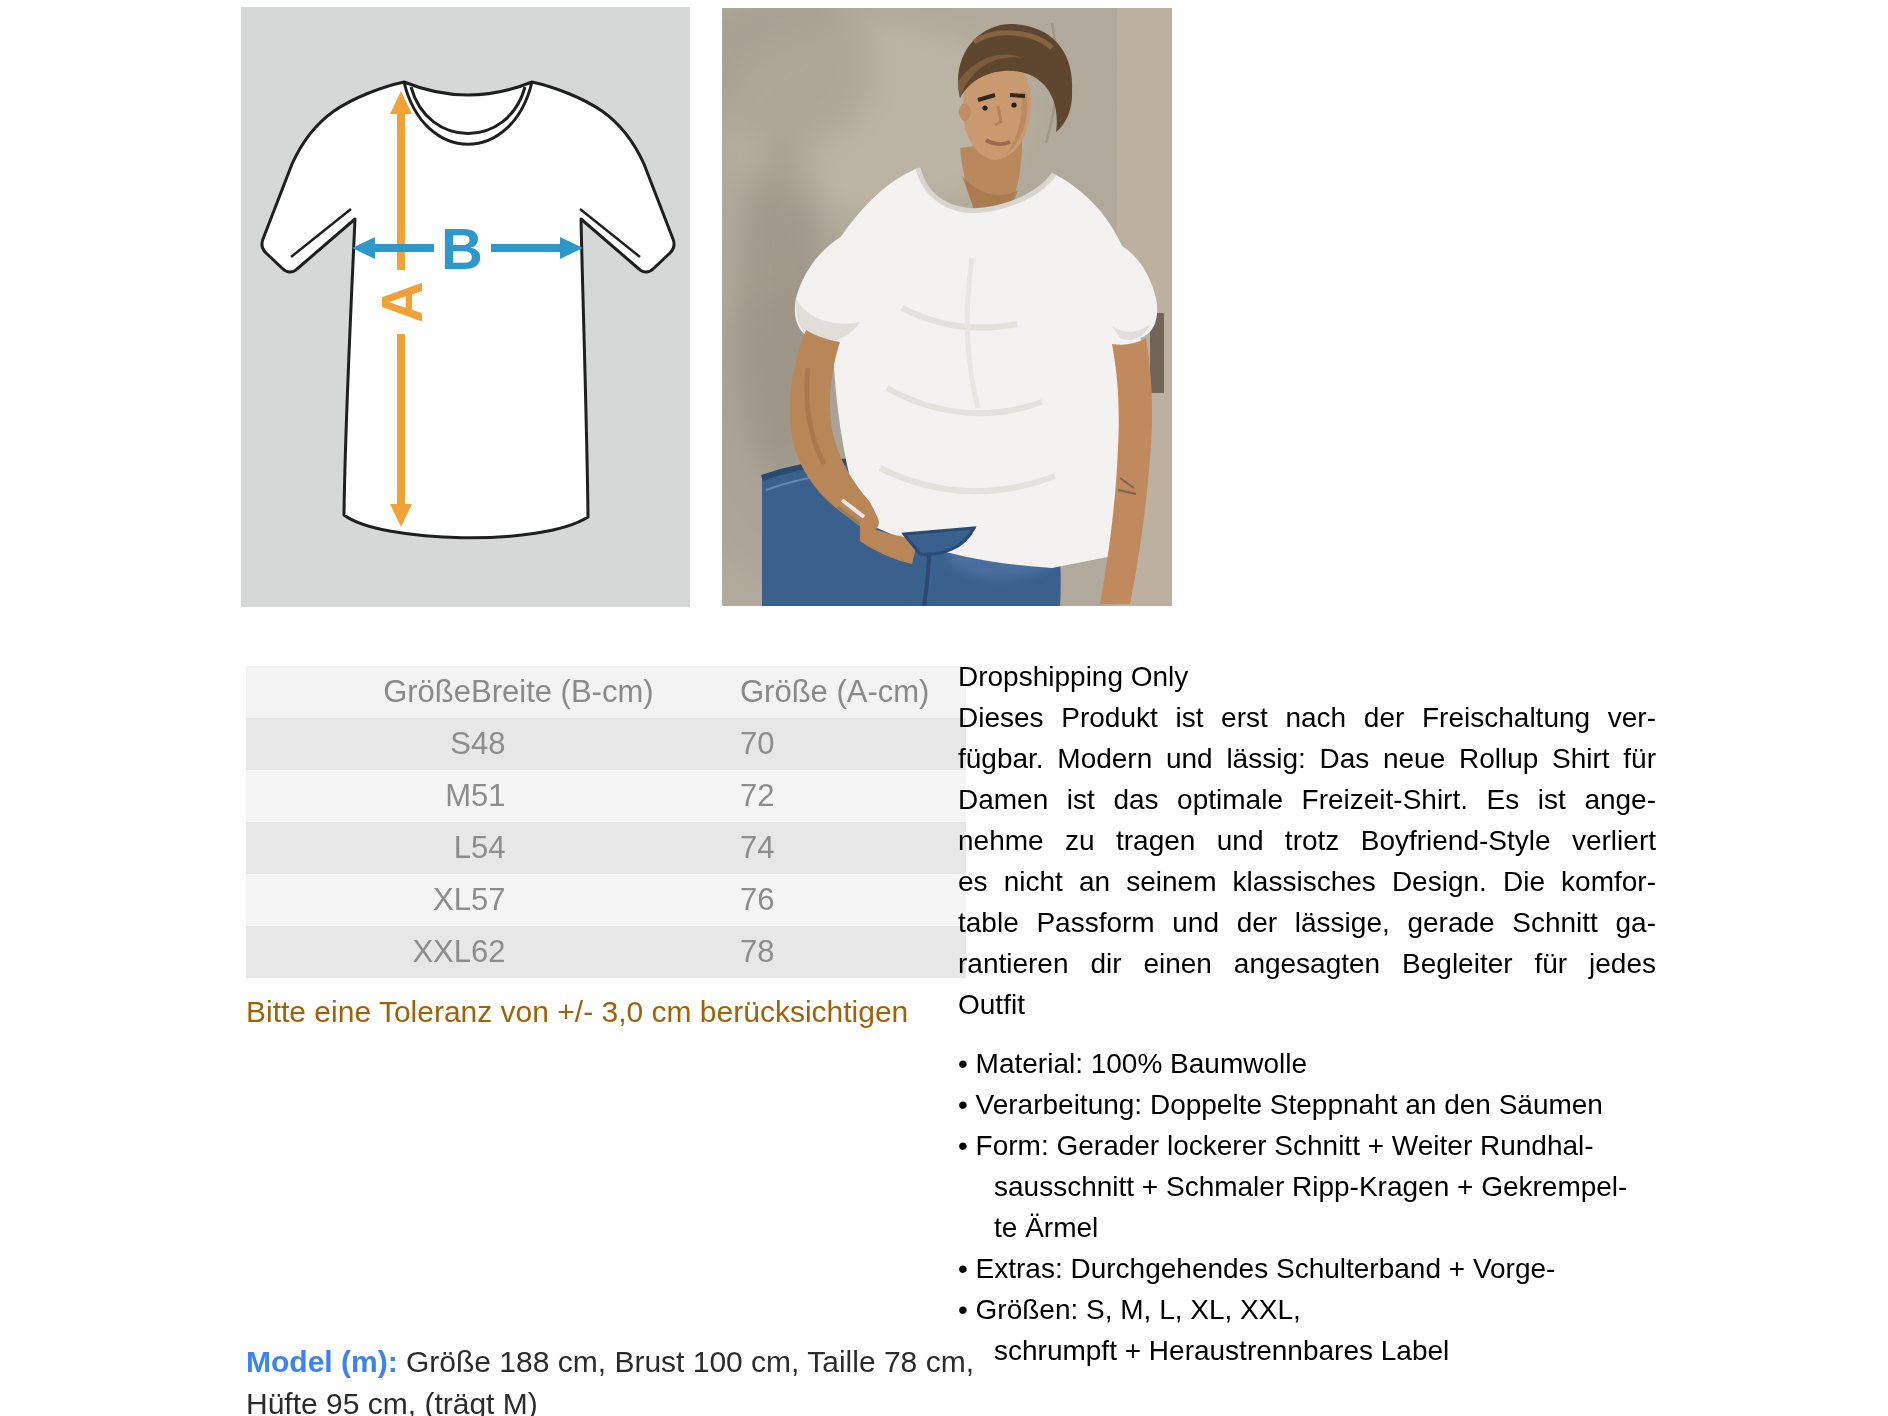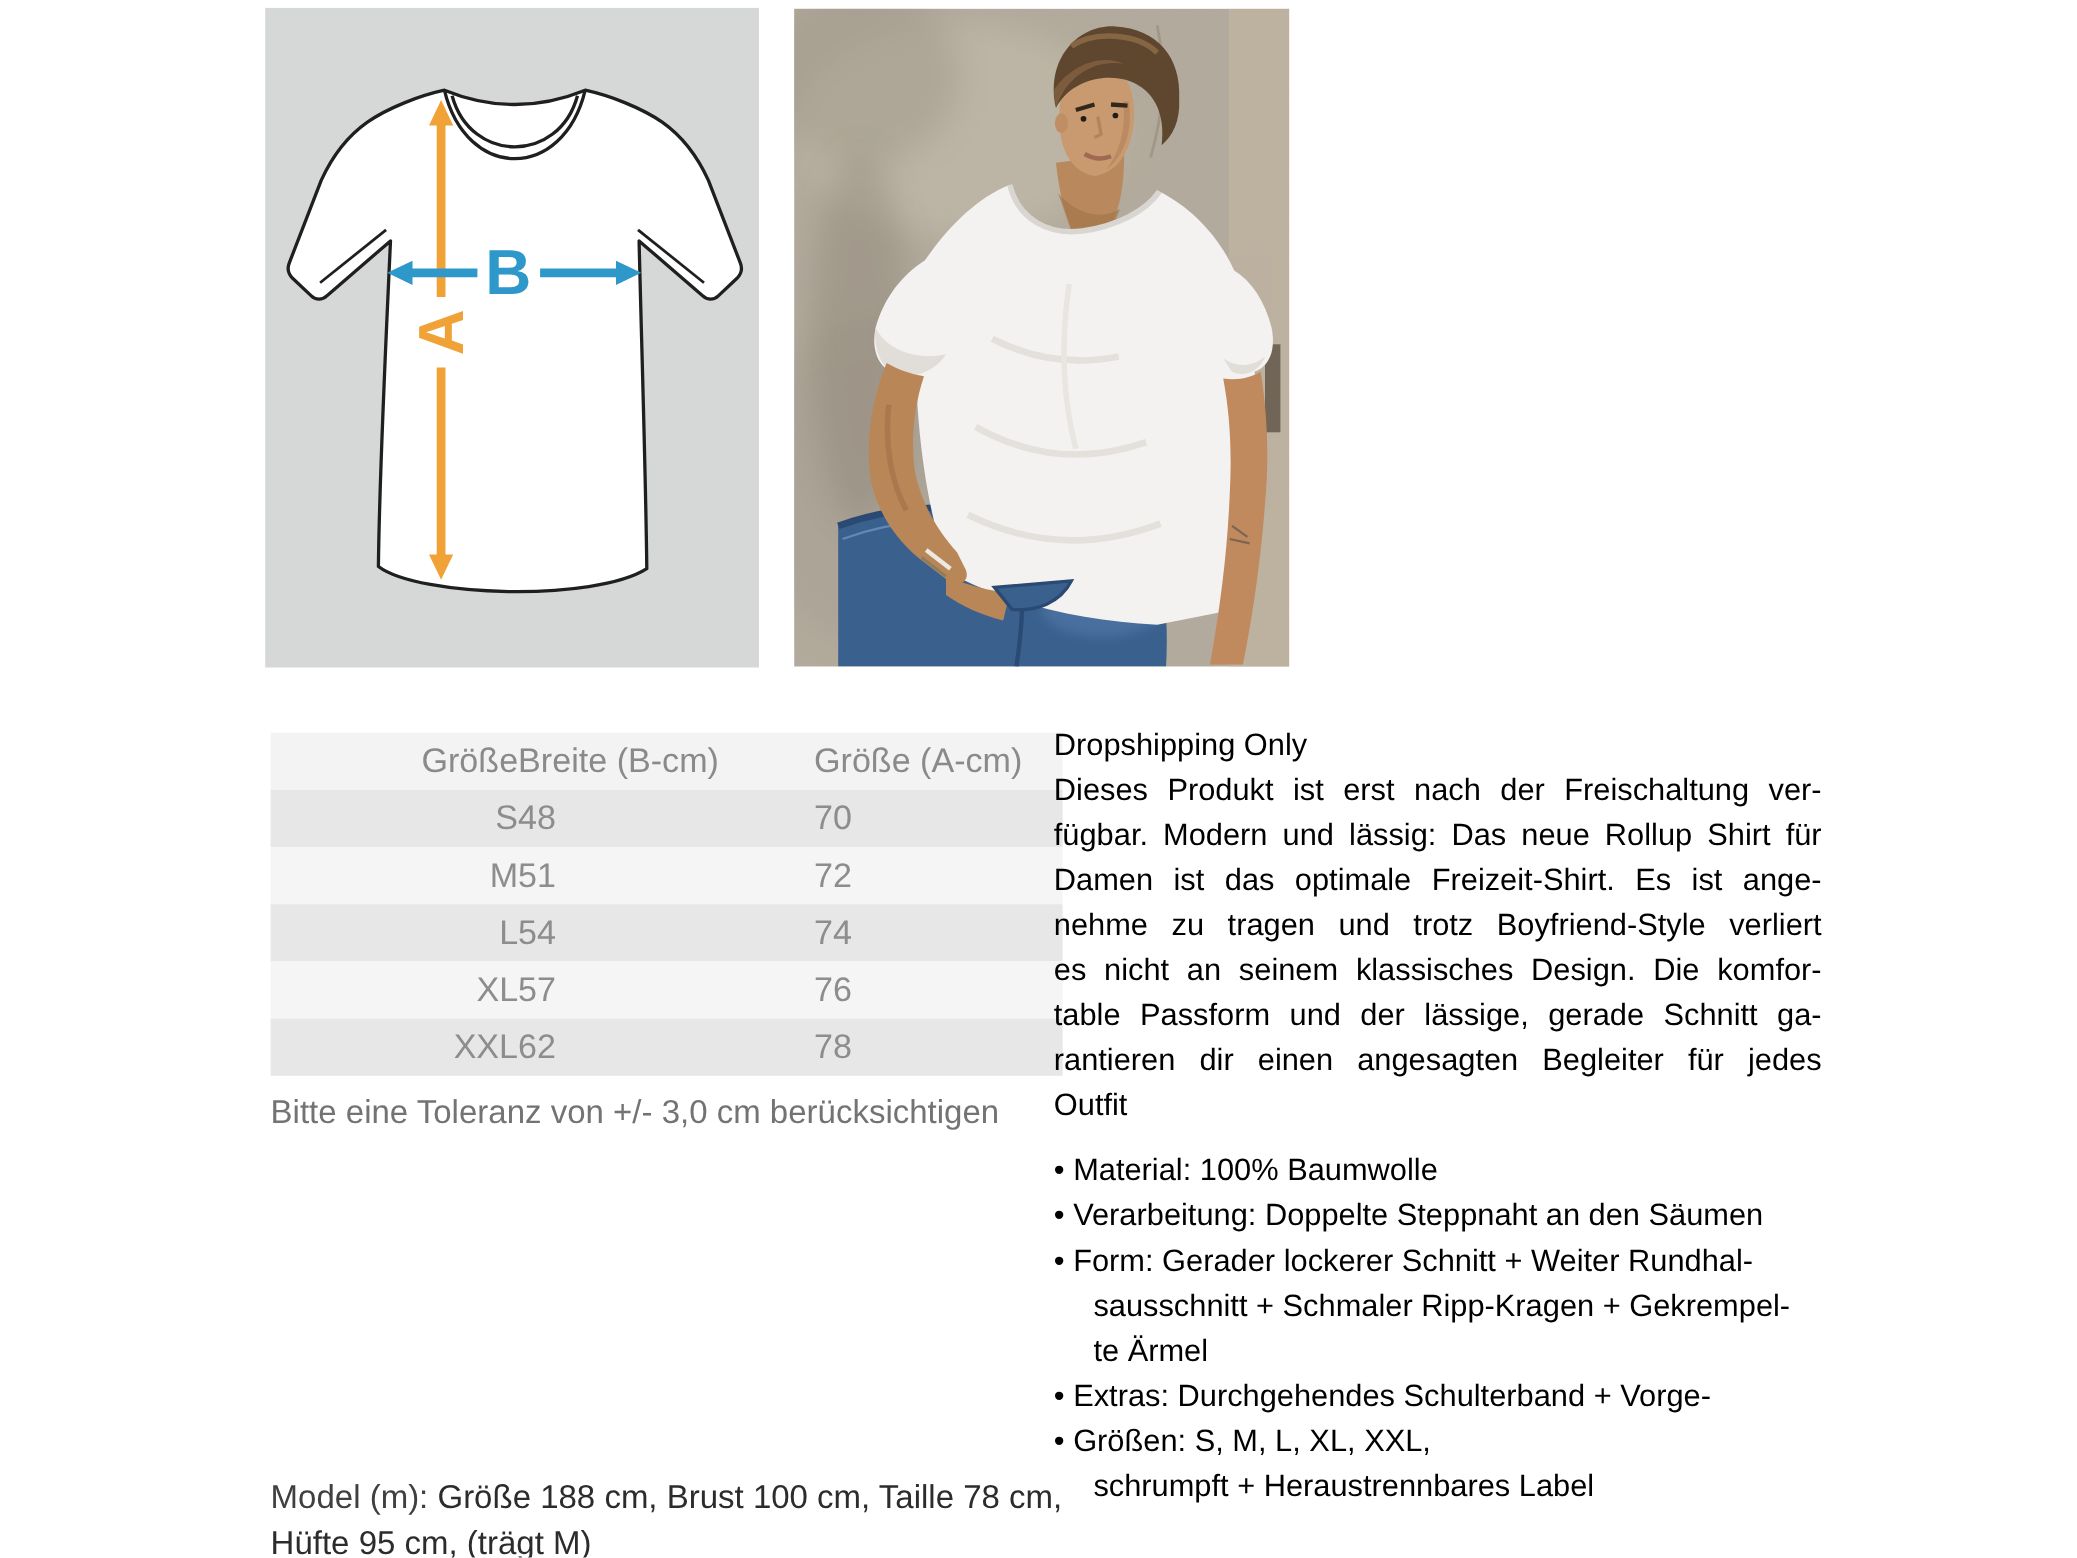--- a/index.html
+++ b/index.html
@@ -15,24 +15,24 @@
   .photo-panel{left:722px;top:8px;width:450px;height:598px;}
 
   
   .size-table{left:246px;top:666px;width:720px;color:#8d8d8d;font-size:31px;}
   .trow{display:grid;grid-template-columns:225px 269px 226px;align-items:center;height:52px;}
   .trow > div:first-child{padding-left:28px;text-align:right;}
   .trow.head{background:#f3f3f3;color:#8a8a8a;}
   .trow.dark{background:#e7e7e7;}
   .trow.lite{background:#f5f5f5;}
 
-  .tolerance-note{left:246px;top:995px;width:740px;font-size:30px;color:#737373;}
+  .tolerance-note{left:246px;top:995px;width:740px;font-size:30px;color:#a16207;}
 
   .model-info{left:246px;top:1341px;width:780px;font-size:30px;color:#2c2c2c;line-height:42px;}
-  .model-info b{font-weight:normal;color:#404040;}
+  .model-info b{font-weight:bold;color:#3b82f6;}
 
   
   .description{left:958px;top:656px;width:698px;font-size:28px;line-height:41px;color:#000000;}
   .dline{height:41px;white-space:nowrap;}
   .jline{text-align:justify;text-align-last:justify;}
   .spacer18{height:18px;}
   .bcont{padding-left:36px;}
 
   svg text{font-family:"Liberation Sans","DejaVu Sans",sans-serif;}
 </style>

